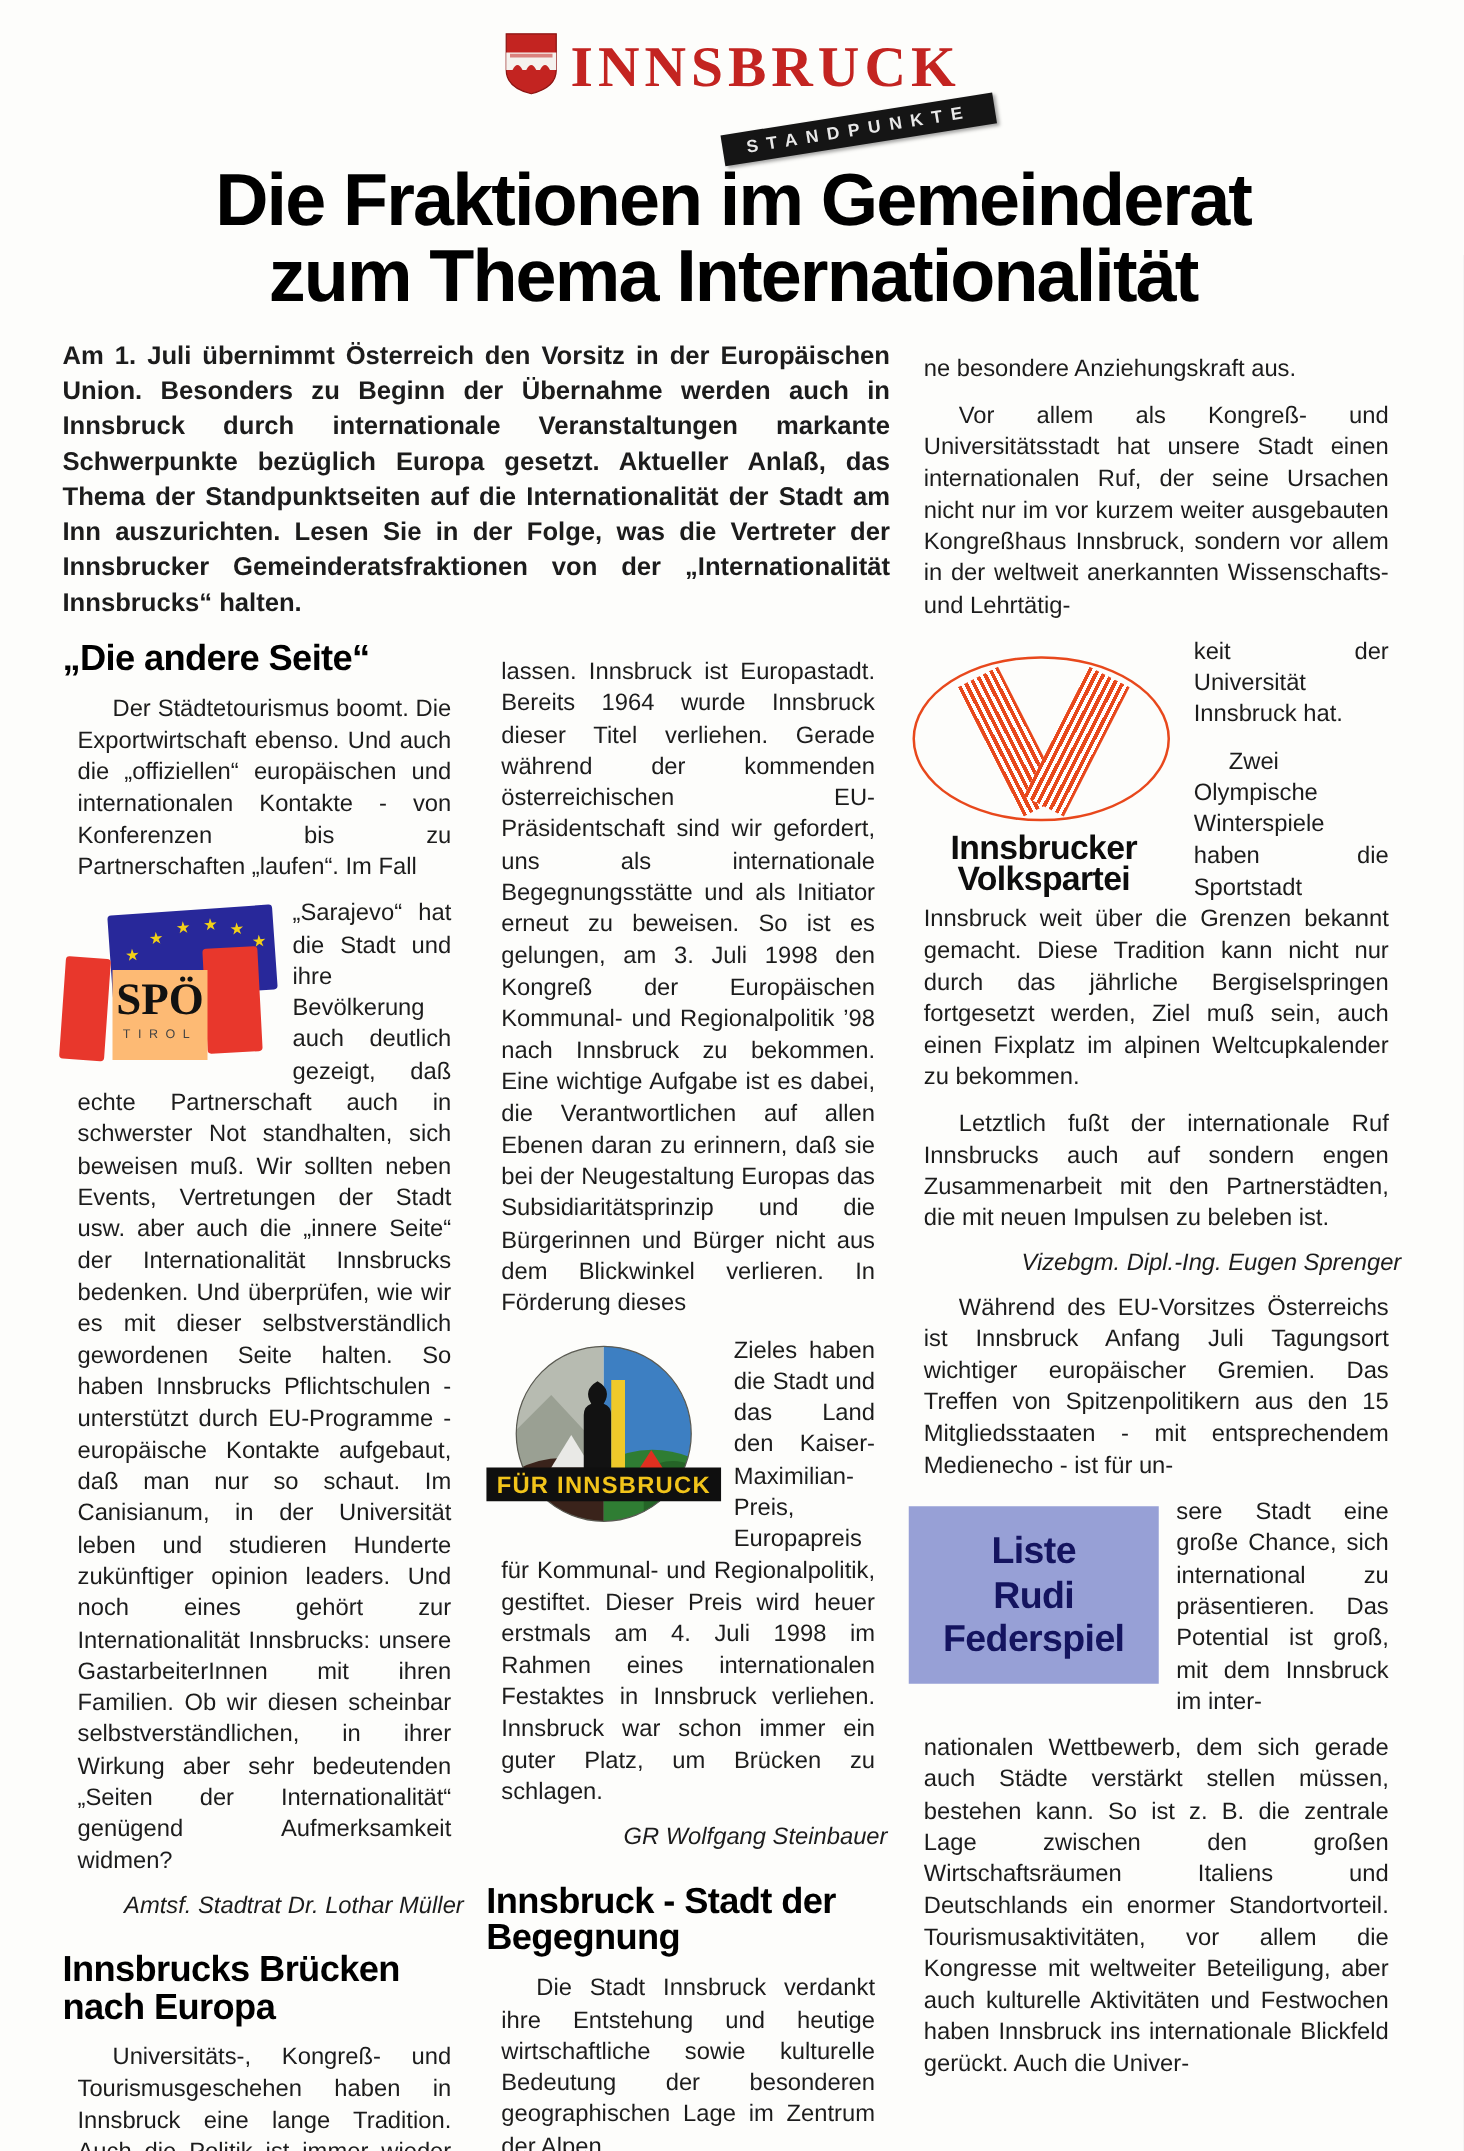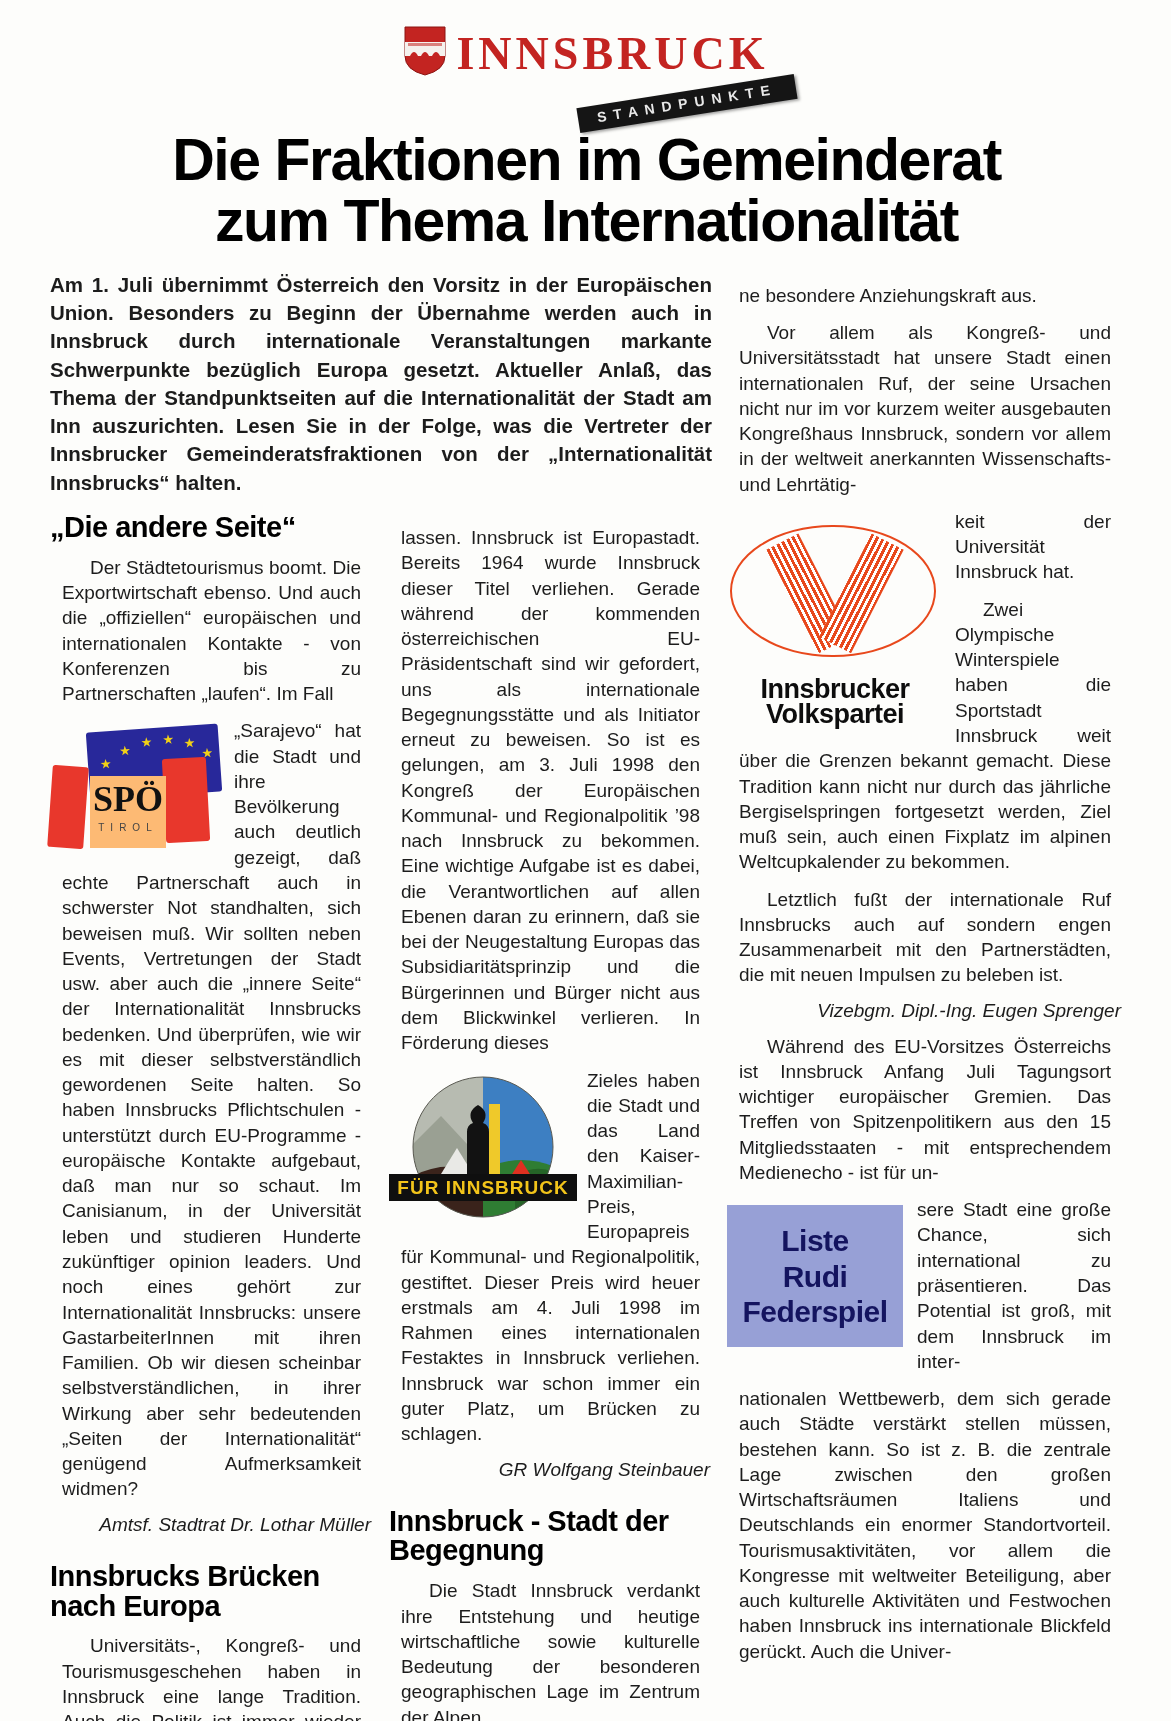--- a/index.html
+++ b/index.html
@@ -104,24 +104,24 @@
   .vp-logo{float:left;width:216px;margin:8px 12px 4px 0;text-align:center;}
   .vp-mark{position:relative;width:212px;height:148px;margin:0 auto;}
   .vp-oval{position:absolute;left:1px;top:8px;width:206px;height:132px;border:2px solid #e8481c;border-radius:104px/67px;box-sizing:border-box;}
   .vp-arm{
     position:absolute;left:88px;top:12px;width:36px;height:116px;
     background:repeating-linear-gradient(90deg,#e8481c 0 3px,#fff 3px 5.6px);
     transform-origin:50% 100%;
   }
   .vp-arm.left{transform:rotate(-27deg);}
   .vp-arm.right{transform:rotate(27deg);}
-  .vp-name{font-size:27px;font-weight:bold;line-height:0.95;color:#0d0d0d;letter-spacing:-0.5px;margin-top:12px;}
+  .vp-name{font-size:27px;font-weight:bold;line-height:0.95;color:#0d0d0d;letter-spacing:-0.5px;margin-top:1px;}
   
   .fed-logo{
-    float:left;width:176px;height:142px;margin:8px 14px 4px 0;
+    float:left;width:200px;height:142px;margin:8px 14px 4px 0;
     background:#97a0d6;
     display:flex;flex-direction:column;align-items:center;justify-content:center;
   }
   .fed-line{font-size:30px;font-weight:bold;color:#14145f;line-height:1.18;letter-spacing:-0.5px;}
   .clearfix::after{content:"";display:block;clear:both;}
 </style>
 </head>
 <body>
 
 <div class="page">

